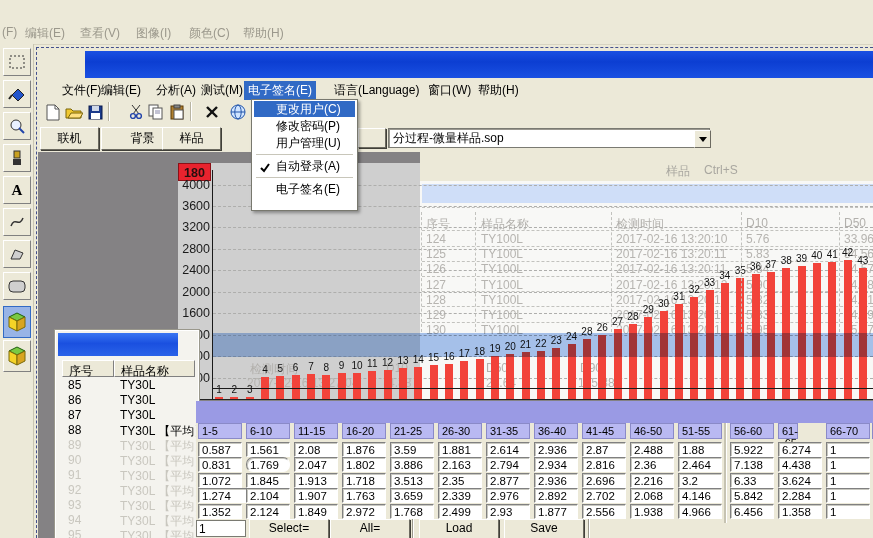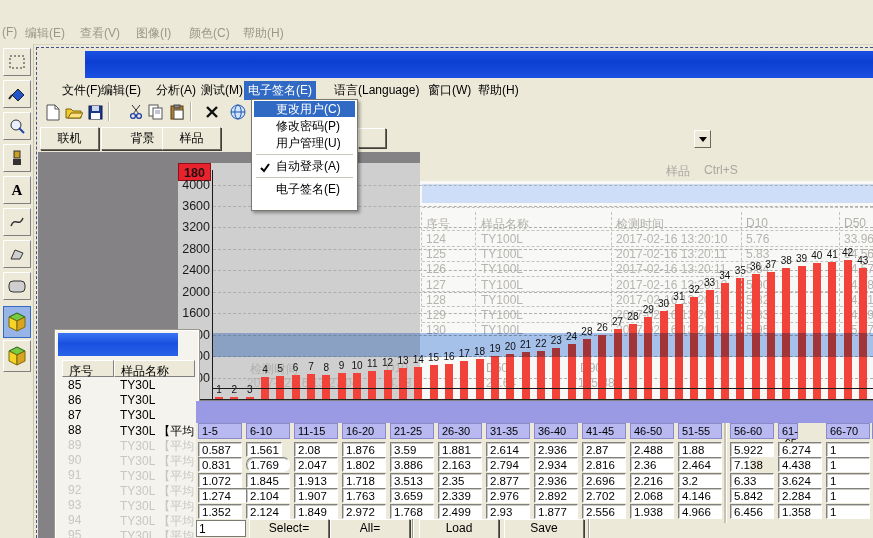--- a/index.html
+++ b/index.html
@@ -234,20 +234,23 @@
         <svg width="17" height="17">
           <circle cx="8" cy="8" r="7" fill="#cfe4ff" stroke="#2255aa"></circle>
           <ellipse cx="8" cy="8" rx="3.2" ry="7" fill="none" stroke="#2255aa"></ellipse>
           <line x1="1" y1="8" x2="15" y2="8" stroke="#2255aa"></line>
         </svg>
       </div>
   </div>
 
   <div class="abs" style="left:38px;top:125px;width:835px;height:27px;background:#ece9d8;"></div>
   <div class="abs btn3d" style="left:358px;top:128px;width:26px;height:18px;"></div>
+  <div class="abs combo">
+    <span>分过程-微量样品.sop</span>
+  </div>
   <div class="abs combo-btn">
       <span class="combo-arrow"></span>
     </div>
 
   <div class="abs mdi"></div>
 
   <div class="abs bgwin-strip"></div>
   <div class="abs ghost-menu" style="left:666px">样品</div>
   <div class="abs ghost-menu" style="left:704px">Ctrl+S</div>
   <div class="abs bgwin-white"></div>
@@ -466,21 +469,21 @@
       <div class="abs fq-h" style="left: 486px; width: 44px;">31-35</div>
       <div class="abs fq-h" style="left: 534px; width: 44px;">36-40</div>
       <div class="abs fq-h" style="left: 582px; width: 44px;">41-45</div>
       <div class="abs fq-h" style="left: 630px; width: 44px;">46-50</div>
       <div class="abs fq-h" style="left: 678px; width: 44px;">51-55</div>
       <div class="abs fq-h" style="left: 730px; width: 44px;">56-60</div>
       <div class="abs fq-h" style="left: 778px; width: 20px; text-align: right;">61-65</div>
       <div class="abs fq-h" style="left: 826px; width: 44px;">66-70</div>
       <div class="abs fq-h" style="left: 872px; width: 6px;"></div>
       <div class="abs fq-c" style="left: 198px; top: 442px; width: 44px;">0.587</div>
-      <div class="abs fq-c" style="left: 246px; top: 442px; width: 36px;">1.561</div>
+      <div class="abs fq-c" style="left: 246px; top: 442px; width: 44px;">1.561</div>
       <div class="abs fq-c" style="left: 294px; top: 442px; width: 44px;">2.08</div>
       <div class="abs fq-c" style="left: 342px; top: 442px; width: 44px;">1.876</div>
       <div class="abs fq-c" style="left: 390px; top: 442px; width: 44px;">3.59</div>
       <div class="abs fq-c" style="left: 438px; top: 442px; width: 44px;">1.881</div>
       <div class="abs fq-c" style="left: 486px; top: 442px; width: 44px;">2.614</div>
       <div class="abs fq-c" style="left: 534px; top: 442px; width: 44px;">2.936</div>
       <div class="abs fq-c" style="left: 582px; top: 442px; width: 44px;">2.87</div>
       <div class="abs fq-c" style="left: 630px; top: 442px; width: 44px;">2.488</div>
       <div class="abs fq-c" style="left: 678px; top: 442px; width: 44px;">1.88</div>
       <div class="abs fq-c" style="left: 730px; top: 442px; width: 44px;">5.922</div>
@@ -490,21 +493,21 @@
       <div class="abs fq-c" style="left: 246px; top: 457.4px; width: 44px; border-radius: 7px;">1.769</div>
       <div class="abs fq-c" style="left: 294px; top: 457.4px; width: 44px;">2.047</div>
       <div class="abs fq-c" style="left: 342px; top: 457.4px; width: 44px;">1.802</div>
       <div class="abs fq-c" style="left: 390px; top: 457.4px; width: 44px;">3.886</div>
       <div class="abs fq-c" style="left: 438px; top: 457.4px; width: 44px;">2.163</div>
       <div class="abs fq-c" style="left: 486px; top: 457.4px; width: 44px;">2.794</div>
       <div class="abs fq-c" style="left: 534px; top: 457.4px; width: 44px;">2.934</div>
       <div class="abs fq-c" style="left: 582px; top: 457.4px; width: 44px;">2.816</div>
       <div class="abs fq-c" style="left: 630px; top: 457.4px; width: 44px;">2.36</div>
       <div class="abs fq-c" style="left: 678px; top: 457.4px; width: 44px;">2.464</div>
-      <div class="abs fq-c" style="left: 730px; top: 457.4px; width: 20px;">7.138</div>
+      <div class="abs fq-c" style="left: 730px; top: 457.4px; width: 44px;">7.138</div>
       <div class="abs fq-c" style="left: 778px; top: 457.4px; width: 44px;">4.438</div>
       <div class="abs fq-c" style="left: 826px; top: 457.4px; width: 44px;">1</div>
       <div class="abs fq-c" style="left: 198px; top: 472.8px; width: 44px;">1.072</div>
       <div class="abs fq-c" style="left: 246px; top: 472.8px; width: 44px;">1.845</div>
       <div class="abs fq-c" style="left: 294px; top: 472.8px; width: 44px;">1.913</div>
       <div class="abs fq-c" style="left: 342px; top: 472.8px; width: 44px;">1.718</div>
       <div class="abs fq-c" style="left: 390px; top: 472.8px; width: 44px;">3.513</div>
       <div class="abs fq-c" style="left: 438px; top: 472.8px; width: 44px;">2.35</div>
       <div class="abs fq-c" style="left: 486px; top: 472.8px; width: 44px;">2.877</div>
       <div class="abs fq-c" style="left: 534px; top: 472.8px; width: 44px;">2.936</div>

